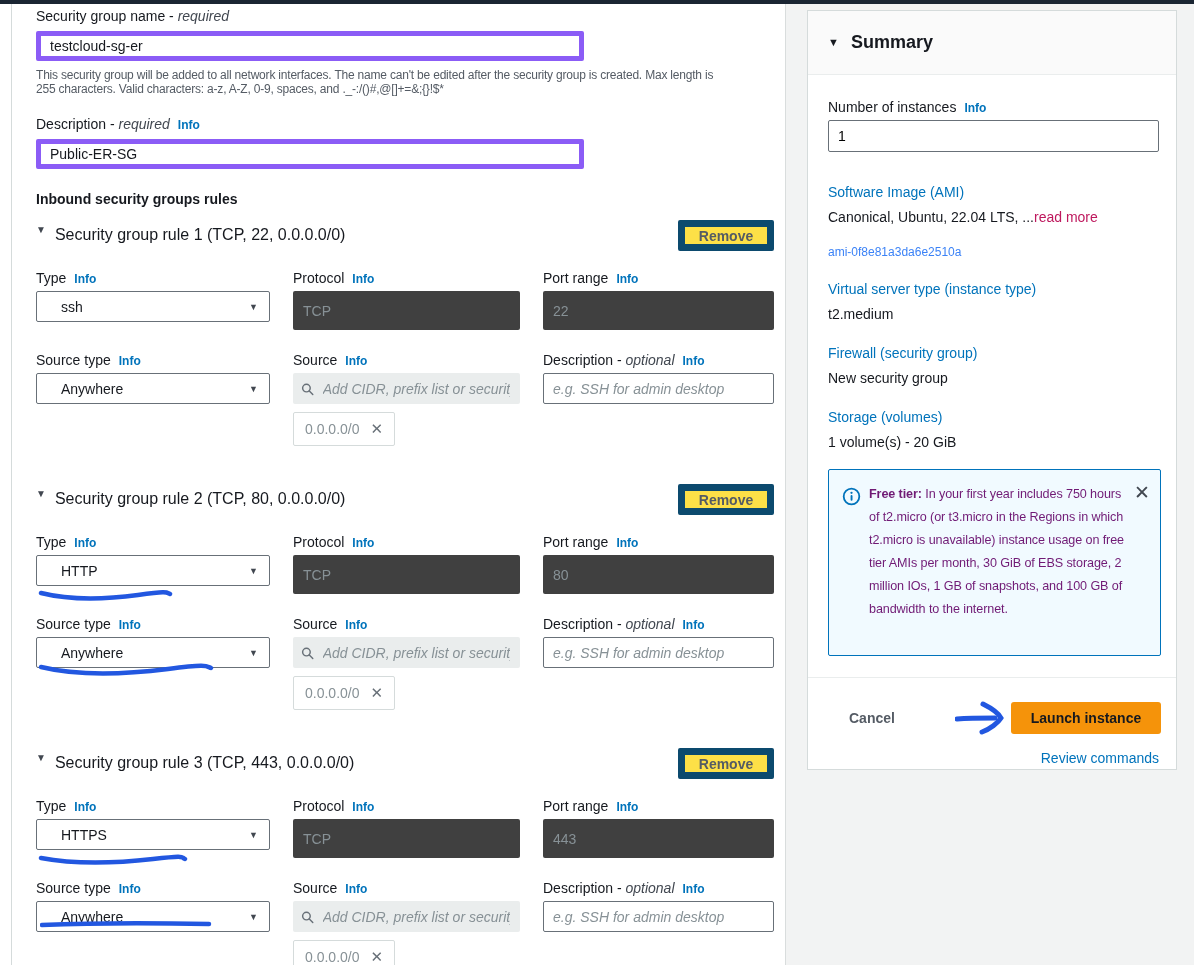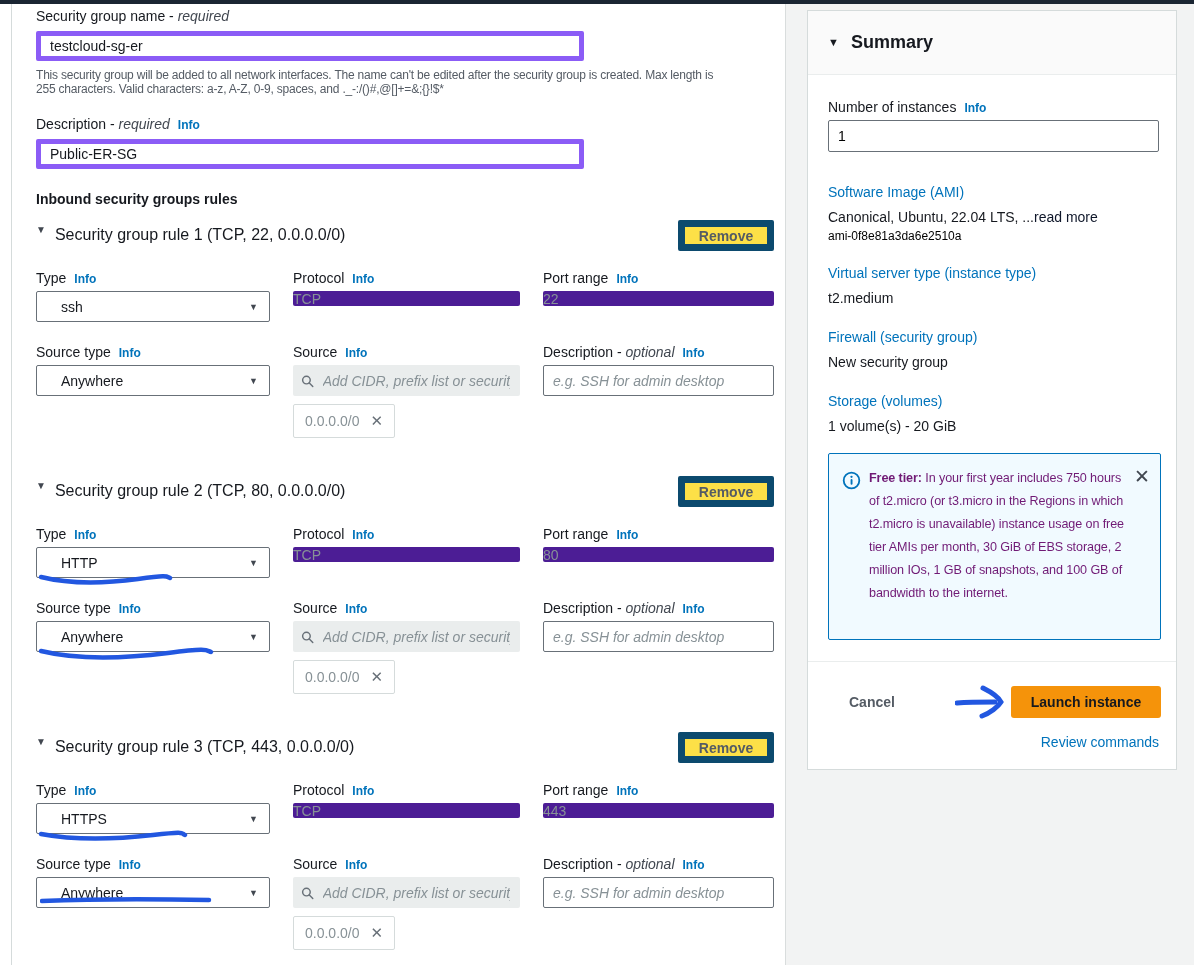--- a/index.html
+++ b/index.html
@@ -42,22 +42,22 @@
   .fgrid { display:grid; grid-template-columns:234px 227px 231px; column-gap:23px; width:738px; }
   .lblrow { margin-top:19px; }
   .fldrow { margin-top:5px; }
   .cell { position:relative; }
   .select {
     position:relative; height:31px; border:1px solid #687078; border-radius:2px; background:#fff;
     font-size:14px; display:flex; align-items:center; padding:0 26px 0 24px; cursor:pointer;
   }
   .select .caret { position:absolute; right:11px; top:10px; font-size:9px; color:#414750; }
   .dis {
-    height:15px; background:#4c1d95; border-radius:2px; color:#879196;
-    font-size:14px; display:flex; align-items:center; padding:0 0;
+    height:39px; background:#404040; border-radius:2px; color:#879196;
+    font-size:14px; display:flex; align-items:center; padding:0 10px;
   }
   .srcsearch { height:31px; background:#eaeded; border-radius:2px; display:flex; align-items:center; padding:0 8px; }
   .srcsearch input {
     background:transparent; border:none; outline:none; width:100%; margin-left:7px;
     font-size:14px; font-family:inherit; color:#16191f;
   }
   input::placeholder { font-style:italic; color:#879196; opacity:1; }
   .descinput { width:100%; height:31px; border:1px solid #687078; border-radius:2px; padding:0 9px; font-size:14px; font-family:inherit; }
   .chiprow { margin-top:8px; }
   .chip {
@@ -77,22 +77,22 @@
   .sum-header .caret { font-size:11px; margin-right:12px; transform:translateY(-1px); }
   .sum-body { padding:0 17px 0 20px; }
   .sum-label { margin-top:24px; font-size:14px; }
   .sum-input {
     margin-top:5px; width:100%; height:32px; border:1px solid #687078; border-radius:2px;
     padding:0 9px; font-size:14px; font-family:inherit;
   }
   .sum-link { color:#0073bb; font-size:14px; cursor:pointer; line-height:17px; }
   .sum-val { margin-top:8px; font-size:14px; line-height:17px; }
   .mt32 { margin-top:32px; } .mt22 { margin-top:22px; }
-  .ami-id { margin-top:3px; font-size:12px; color:#000000; }
-  .inline-link { color:#0f172a; cursor:pointer; }
+  .ami-id { margin-top:19px; font-size:12px; color:#3b82f6; }
+  .inline-link { color:#be185d; cursor:pointer; }
   .free-tier {
     margin-top:18px; width:333px; height:187px; background:#f1faff;
     border:1px solid #0073bb; border-radius:2px; display:flex; padding:13px 10px 0 13px;
   }
   .free-tier .txt { margin-left:8px; width:260px; font-size:12.6px; letter-spacing:-0.1px; line-height:23px; color:#701a75; }
   .free-tier .txt b { font-weight:bold; }
   .free-tier .close { margin-left:auto; font-size:19px; color:#414750; cursor:pointer; line-height:19px; font-style:normal; }
   .sum-footer { margin-top:21px; border-top:1px solid #eaeded; padding-top:20px; }
   .footer-row { display:flex; align-items:center; }
   .cancel { margin-left:41px; font-weight:bold; font-size:14px; color:#545b64; cursor:pointer; }

